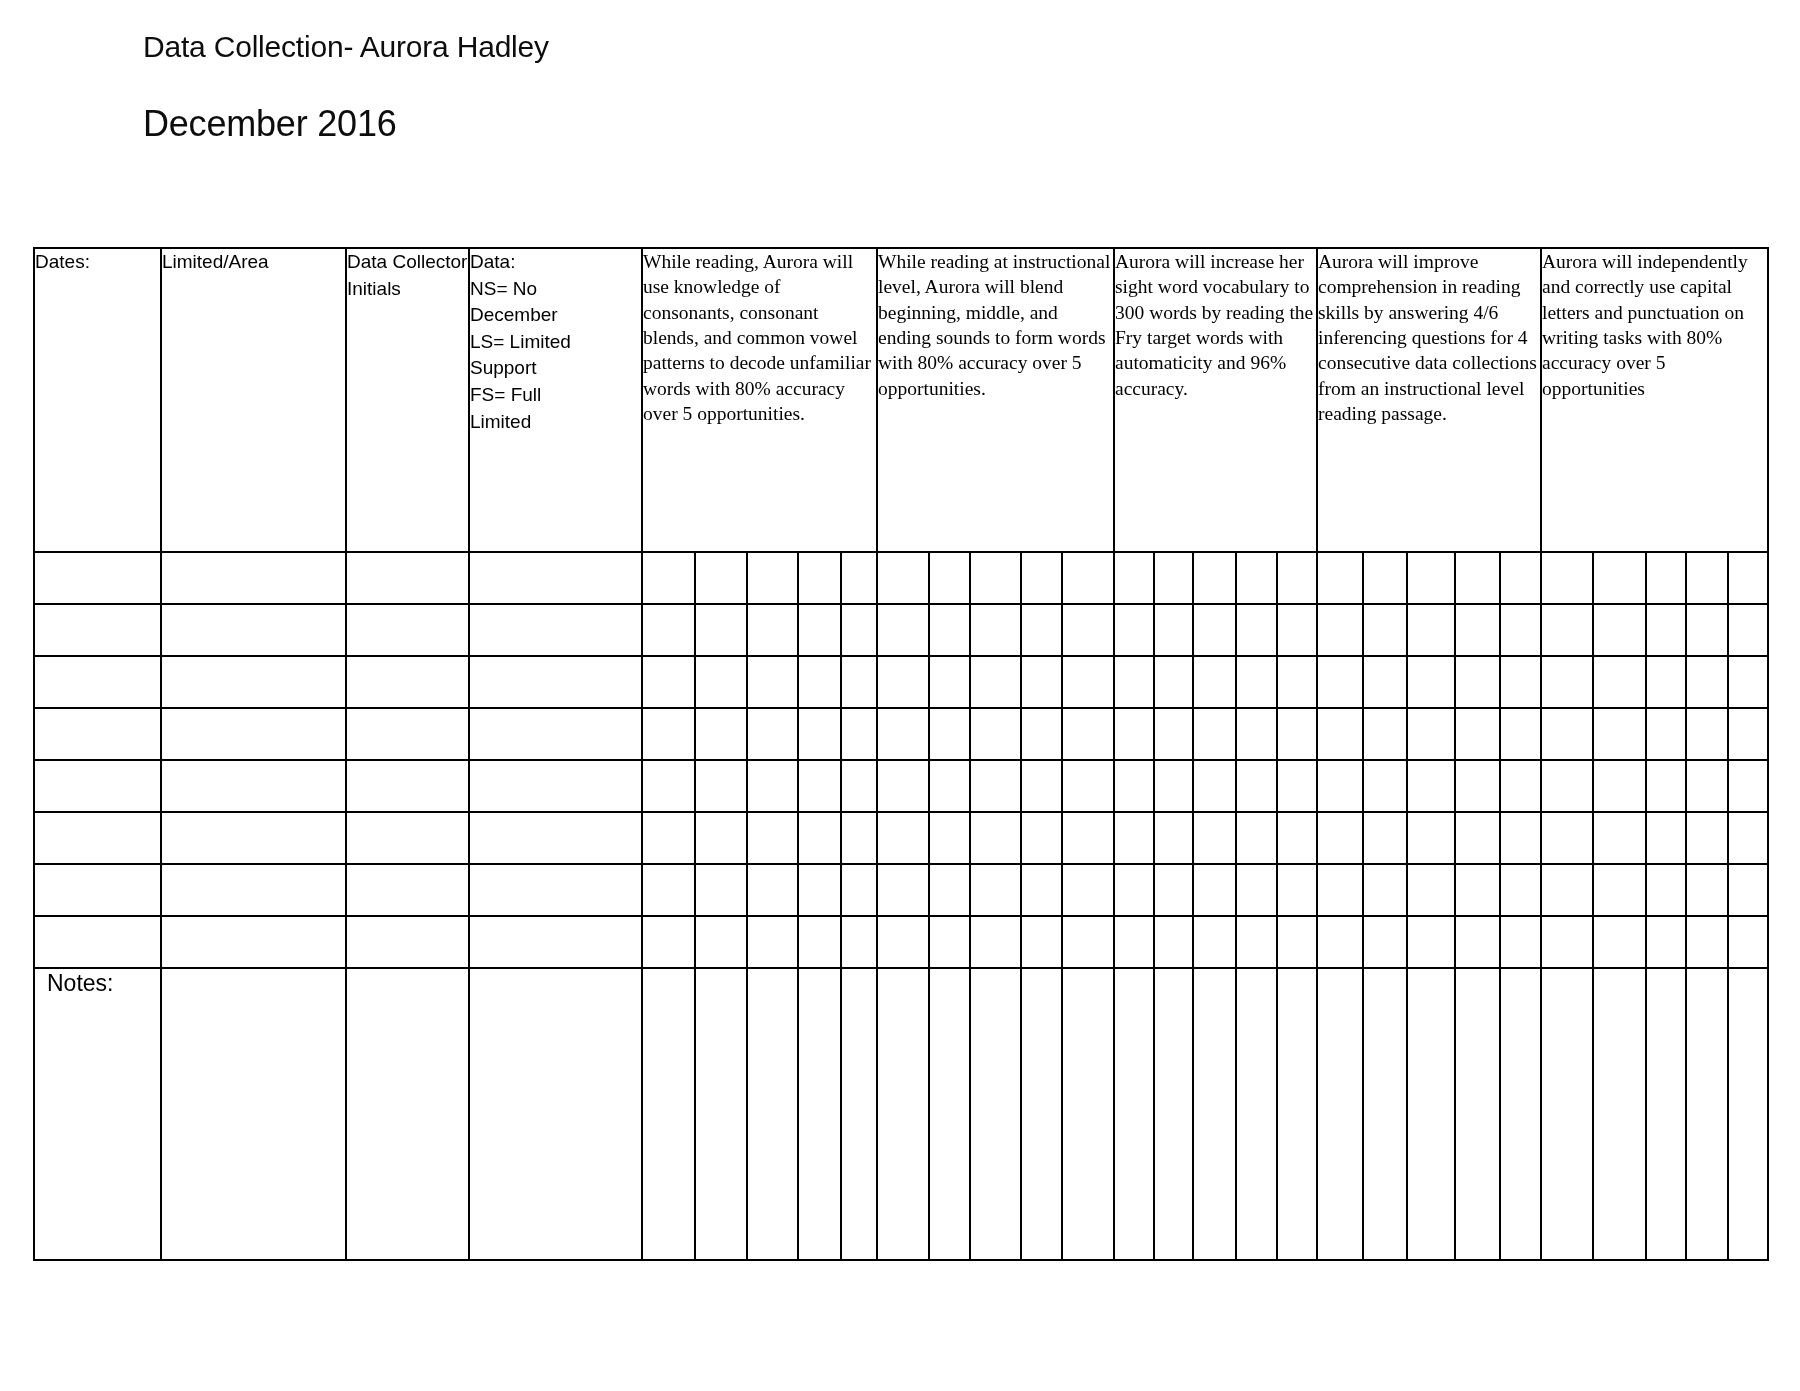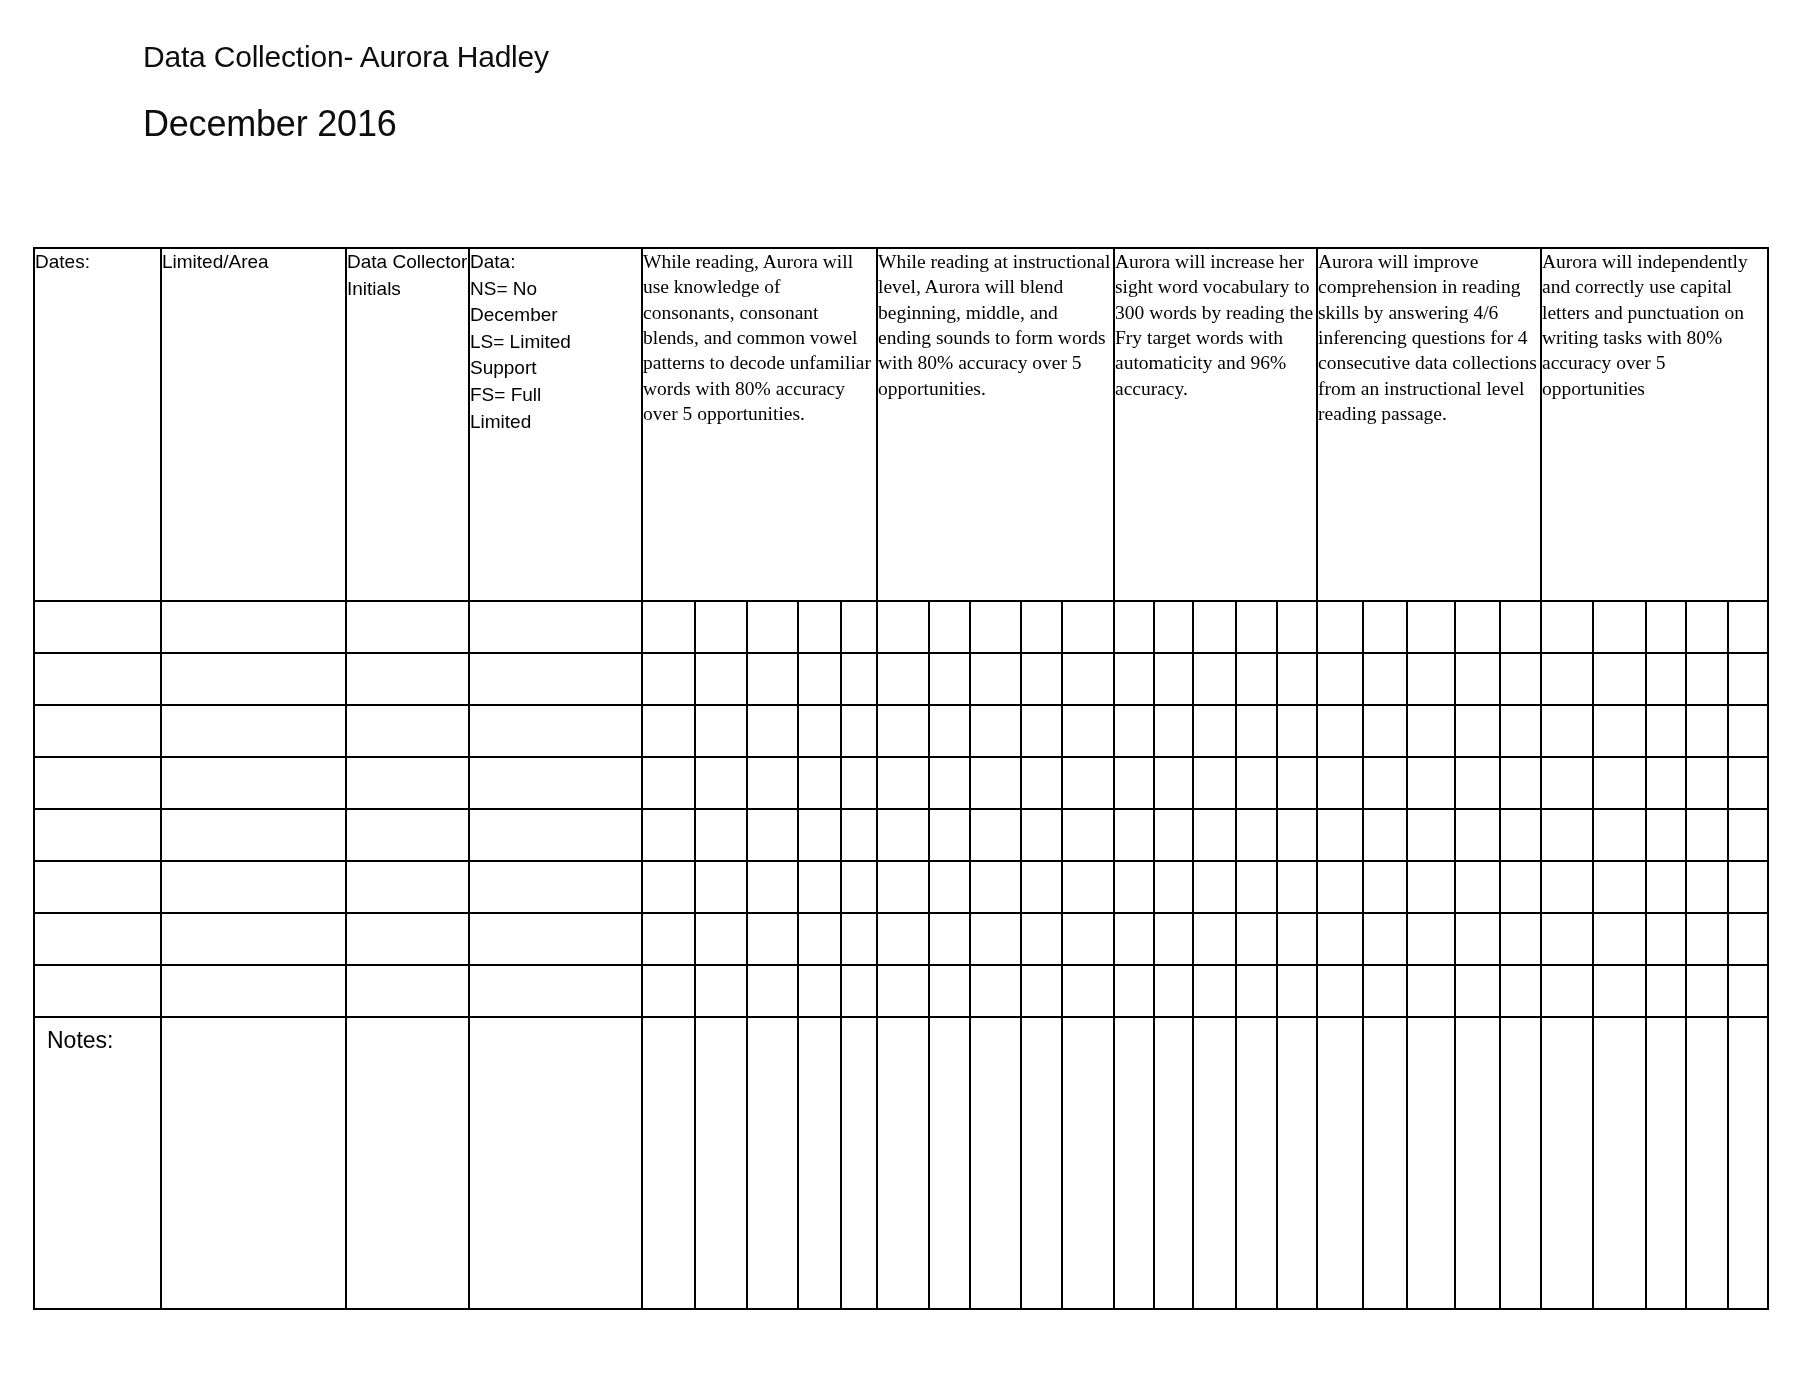--- a/index.html
+++ b/index.html
@@ -1,21 +1,21 @@
 <!DOCTYPE html>
 <html><head>
 <meta charset="utf-8">
 <style>
   html,body{margin:0;padding:0;}
   body{
     width:1800px;height:1391px;position:relative;background:#ffffff;
     font-family:"Liberation Sans",sans-serif;color:#000;overflow:hidden;
   }
   .doc-title{
-    position:absolute;left:143px;top:40px;font-size:30px;letter-spacing:-0.2px;color:#0d0d0d;
+    position:absolute;left:143px;top:30px;font-size:30px;letter-spacing:-0.2px;color:#0d0d0d;
   }
   .doc-subtitle{
     position:absolute;left:143px;top:103px;font-size:36px;letter-spacing:-0.2px;color:#0d0d0d;
   }
   table.sheet{
     position:absolute;left:33px;top:247px;border-collapse:collapse;table-layout:fixed;
   }
   table.sheet td{
     padding:0;vertical-align:top;border:2px solid #000;background:#fff;
   }
@@ -28,26 +28,26 @@
   
   td.gh{
     font-family:"Liberation Serif",serif;font-size:19.5px;line-height:1.30;
     padding:5px 7px 0 11px;
     margin-left:31px;
   }
   
   td.mb{border:4px solid #000;}           
   td.mn{border:2px solid #000;}           
   td.ml{border:1px solid #8a8a8a;}        
-  tr.hrow{height:353px;}
+  tr.hrow{height:304px;}
   tr.drow{height:52px;}
   tr.nrow{height:292px;}
   .notes-txt{
     font-family:"Liberation Sans",sans-serif;font-size:23px;line-height:1.3;
-    display:block;padding:8px 0 0 12px;
+    display:block;padding:0 0 0 12px;
   }
 </style>
 </head>
 <body>
 
 <div class="doc-title">Data Collection- Aurora Hadley</div>
 <div class="doc-subtitle">December 2016</div>
 
 <table class="sheet">
   <colgroup id="cols">

